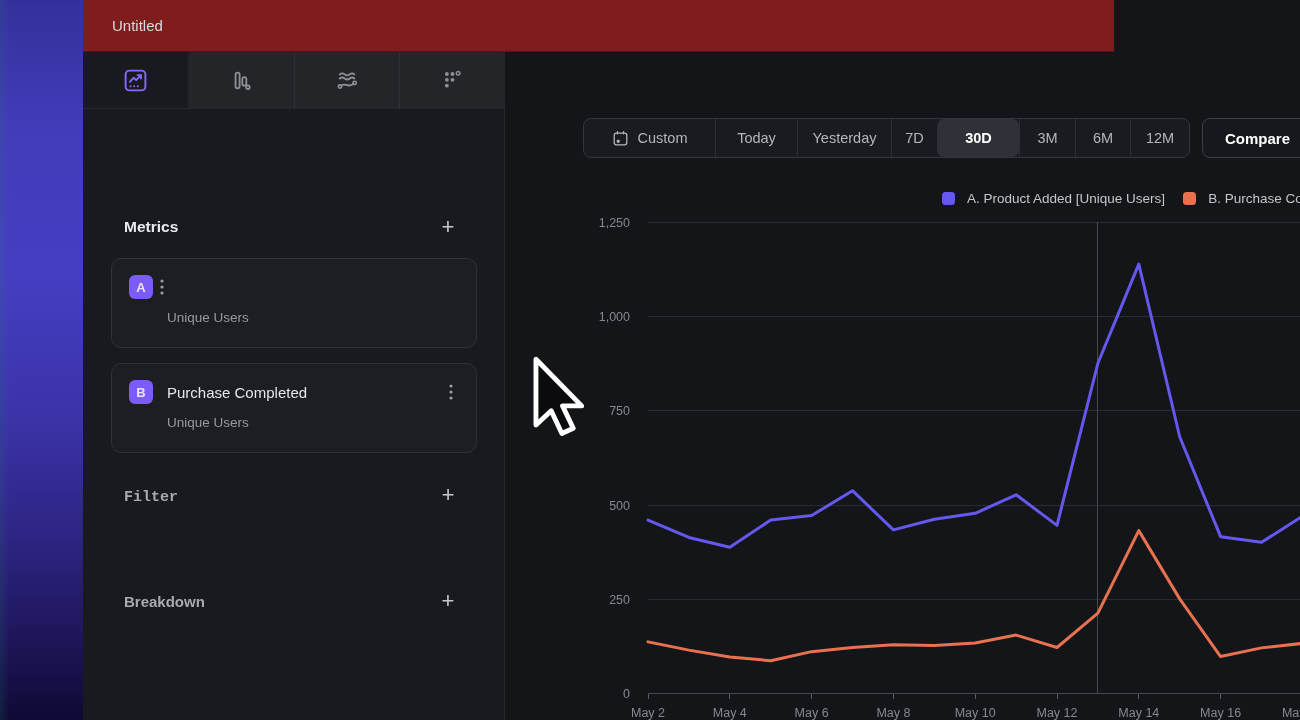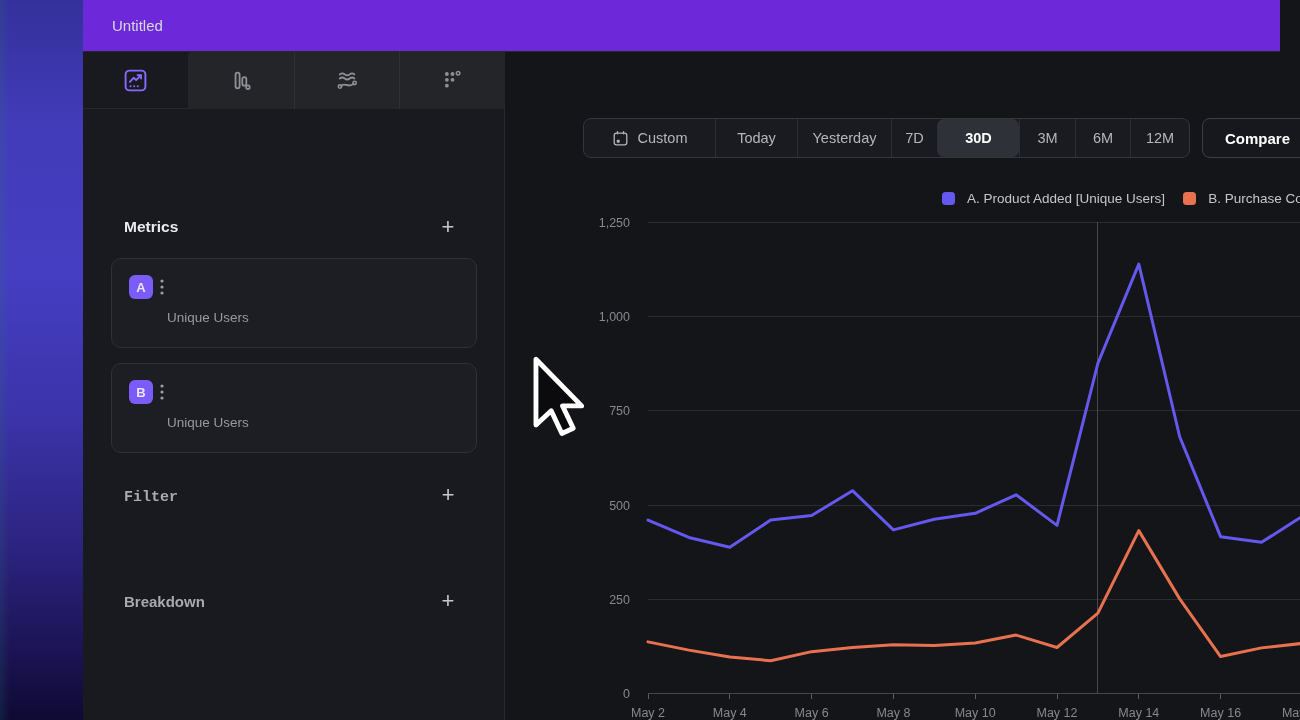--- a/index.html
+++ b/index.html
@@ -13,22 +13,22 @@
   .bg-strip {
     position:absolute; left:0; top:0; width:83px; height:720px;
     background:linear-gradient(180deg,#34309b 0%,#423cba 18%,#453ec2 38%,#3b33a8 58%,#2c2380 76%,#1c1456 90%,#0e0a33 100%);
   }
   .bg-strip::before{
     content:""; position:absolute; inset:0;
     background:linear-gradient(90deg, rgba(40,120,120,.18) 0%, rgba(0,0,0,0) 12%);
   }
   
   .header {
-    position:absolute; left:83px; top:0; width:1197px; height:52px;
-    background:#6d28d9; border-bottom:1px solid #26282c; display:flex; align-items:center;
+    position:absolute; left:83px; top:0; width:1031px; height:52px;
+    background:#7f1d1d; border-bottom:1px solid #26282c; display:flex; align-items:center;
   }
   .header-title { margin-left:29px; font-size:15px; font-weight:500; color:#d8d9dd; }
 
   
   .sidebar {
     position:absolute; left:83px; top:52px; width:422px; height:668px;
     background:#191a1f; border-right:1px solid #27292d;
   }
   .analyze-row {
     height:61px; display:flex; align-items:center; padding-left:41px;
@@ -216,20 +216,21 @@
               <circle cx="2" cy="14" r="1.6" fill="#9b9ea4"></circle>
           </svg>
         </span>
       </div>
       <div class="metric-sub">Unique Users</div>
     </div>
 
     <div class="metric-card" style="top:311px;">
       <div class="metric-top">
         <span class="metric-badge">B</span>
+        <span class="metric-name">Purchase Completed</span>
         <span class="kebab">
           <svg width="4" height="16" viewBox="0 0 4 16">
             <circle cx="2" cy="2" r="1.6" fill="#9b9ea4"></circle>
               <circle cx="2" cy="8" r="1.6" fill="#9b9ea4"></circle>
               <circle cx="2" cy="14" r="1.6" fill="#9b9ea4"></circle>
           </svg>
         </span>
       </div>
       <div class="metric-sub">Unique Users</div>
     </div>

